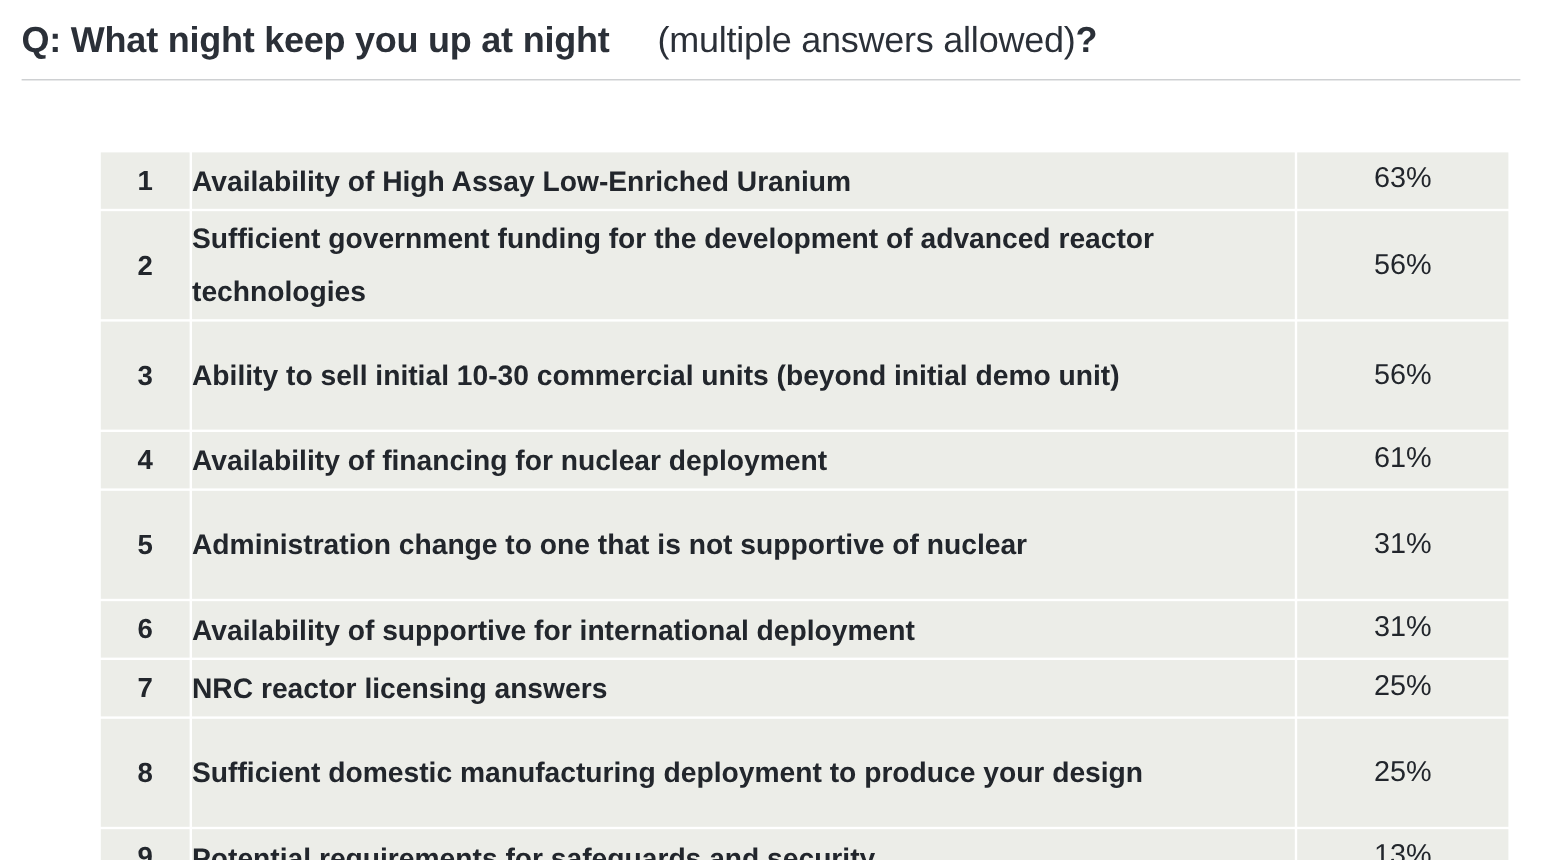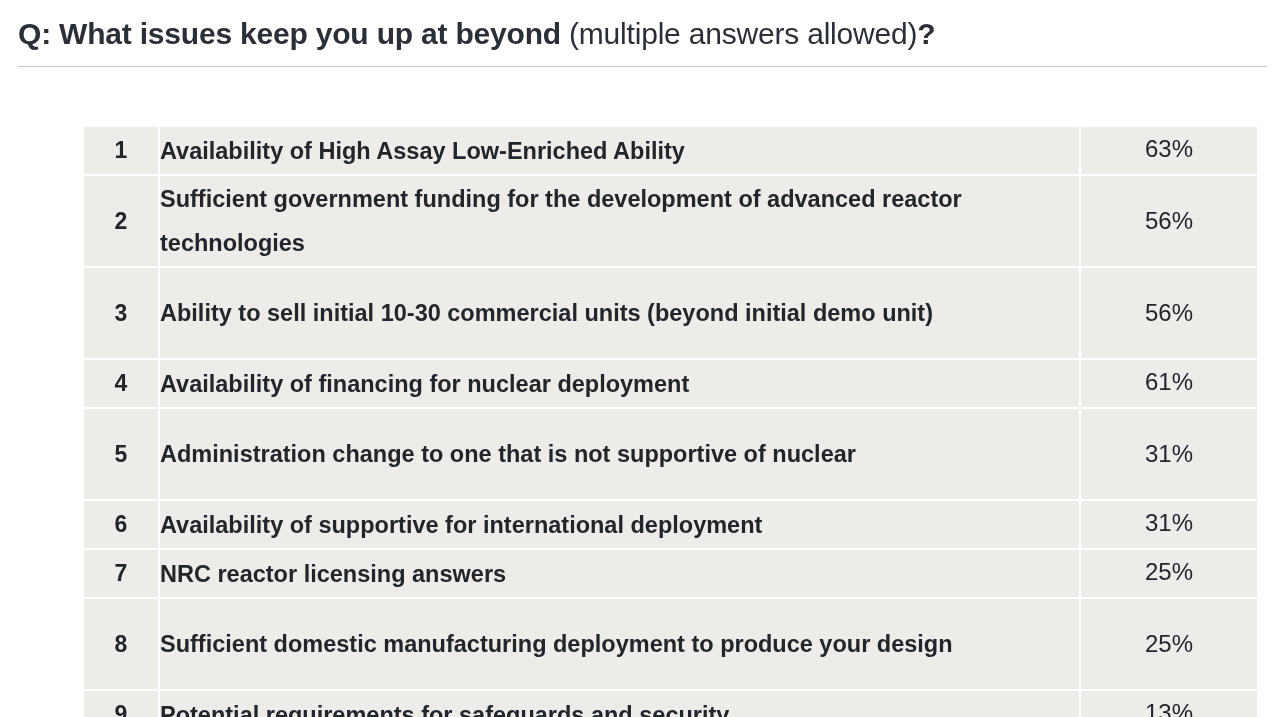--- a/index.html
+++ b/index.html
@@ -22,21 +22,21 @@
   }
   .slide-title {
     font-size: 30px;
     line-height: 36px;
     font-weight: 400;
     color: #2b3038;
     letter-spacing: -0.2px;
     white-space: nowrap;
   }
   .slide-title .t-bold { font-weight: 700; }
-  .slide-title .t-light { font-weight: 400; }
+  .slide-title .t-light { font-weight: 400; margin-left: 32px; }
 
   .title-rule {
     margin: 14px 18px 0 18px;
     height: 1px;
     background: #c2c5c7;
   }
 
   
   .table-wrap {
     margin-top: 58px;
@@ -85,36 +85,36 @@
   tr.single .cell-pct { vertical-align: middle; padding-bottom: 3px; text-align: center; }
 
   .row-h1 { height: 45px; }
   .row-h2 { height: 90px; }
 </style>
 </head>
 <body>
 
 <div class="slide-header">
   <div class="slide-title">
-    <span class="t-bold">Q: What issues keep you up at beyond </span><span class="t-light">(multiple answers allowed)</span><span class="t-bold">?</span>
+    <span class="t-bold">Q: What night keep you up at night </span><span class="t-light">(multiple answers allowed)</span><span class="t-bold">?</span>
   </div>
 </div>
 <div class="title-rule"></div>
 
 <div class="table-wrap">
   <table class="q-table">
     <colgroup>
       <col class="col-num">
       <col class="col-text">
       <col class="col-pct">
     </colgroup>
     <tbody>
         <tr class="row-h1 single">
           <td class="cell-num">1</td>
-          <td class="cell-text">Availability of High Assay Low-Enriched Ability</td>
+          <td class="cell-text">Availability of High Assay Low-Enriched Uranium</td>
           <td class="cell-pct">63%</td>
         </tr>
         <tr class="row-h2">
           <td class="cell-num">2</td>
           <td class="cell-text">Sufficient government funding for the development of advanced reactor technologies</td>
           <td class="cell-pct">56%</td>
         </tr>
         <tr class="row-h2">
           <td class="cell-num">3</td>
           <td class="cell-text">Ability to sell initial 10-30 commercial units (beyond initial demo unit)</td>

